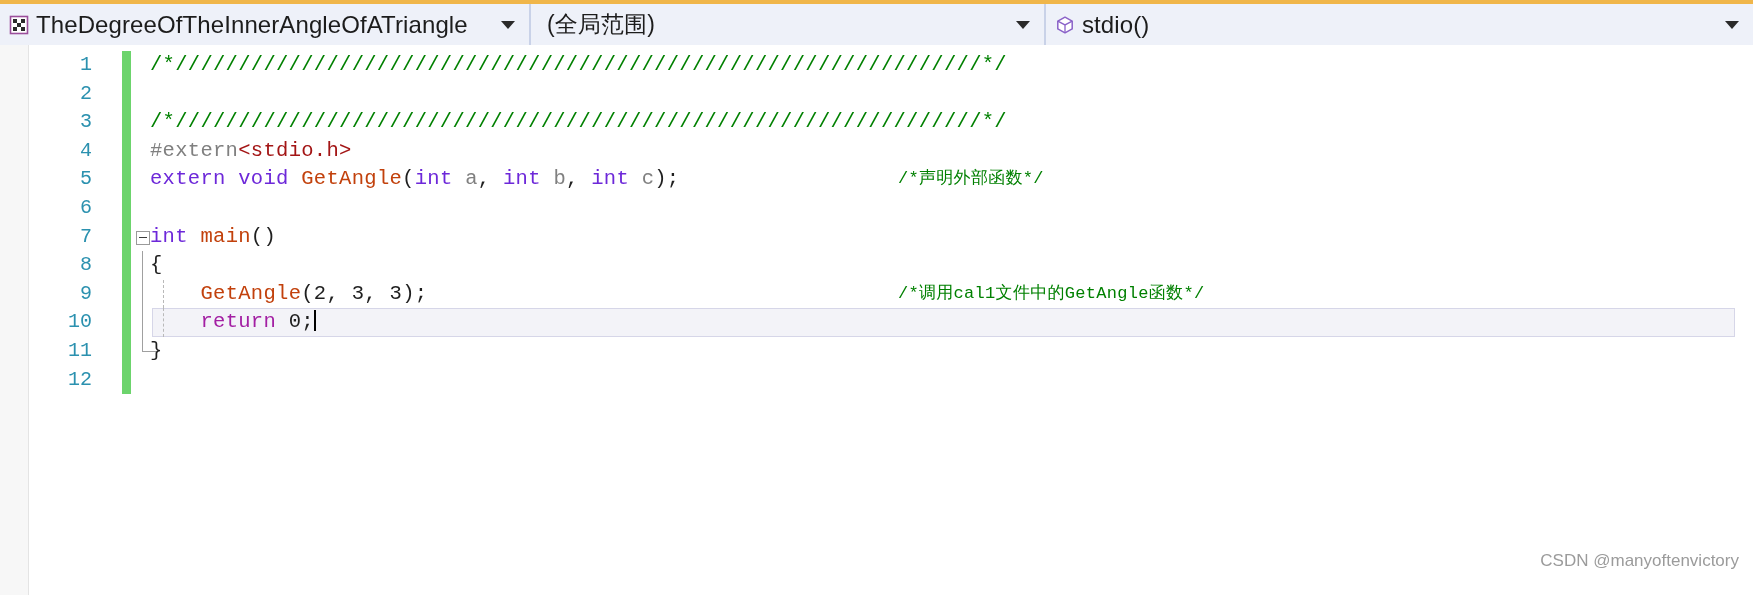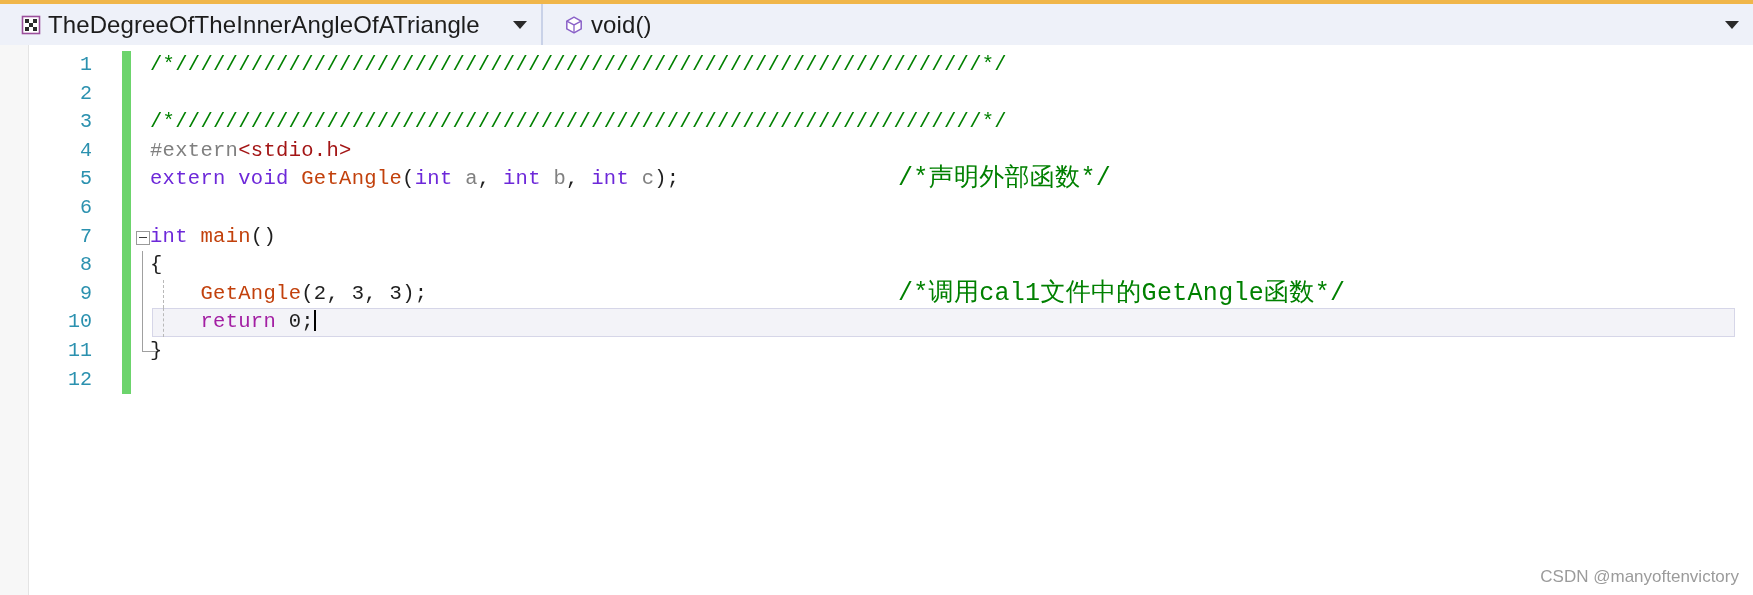--- a/index.html
+++ b/index.html
@@ -24,21 +24,20 @@
     box-sizing:border-box;
   }
   .nav-combo{
     position:relative;
     display:flex;align-items:center;
     background:#eef1f9;
     border-right:2px solid #c9d2e8;
     box-sizing:border-box;
     height:41px;
     cursor:default;
-    margin-left:12px;
   }
   .nav-combo.c1{width:531px;}
   .nav-combo.c2{width:515px;}
   .nav-combo.c3{flex:1;border-right:none;}
 
   .nav-icon{
     width:20px;height:20px;margin-left:9px;margin-right:7px;
     flex:0 0 auto;position:relative;
   }
   .nav-label{
@@ -117,21 +116,21 @@
     position:absolute;left:150px;
     font-family:"Liberation Mono",monospace;
     font-size:20.5px;
     line-height:28.6px;
     letter-spacing:0.3px;
     white-space:pre;
   }
   .trail-comment{
     position:absolute;
     font-family:"Liberation Mono",monospace;
-    font-size:25px;line-height:28.6px;
+    font-size:17px;line-height:28.6px;
     color:#008000;white-space:pre;letter-spacing:0.3px;
   }
 
   
   .current-line{
     position:absolute;left:152px;top:0;
     width:1583px;height:28.6px;
     border:1px solid #d6d6e8;
     background:#f3f3f8;
     box-sizing:border-box;
@@ -148,21 +147,21 @@
   .t-str{color:#a31515;text-align:right;}
   .t-kw{color:#6d28d9;}
   .t-kw2{color:#a31fa3;text-align:center;}
   .t-fn{color:#c2410c;}
   .t-id{color:#808080;}
   .t-plain{color:#1f1f1f;}
   .t-num{color:#1f1f1f;}
 
   
   .watermark{
-    position:absolute;right:14px;bottom:8px;
+    position:absolute;right:14px;bottom:24px;
     font-family:"Liberation Sans",sans-serif;
     font-size:17px;color:#9b9b9b;
     user-select:none;
   }
 </style>
 </head>
 <body>
 
 <div class="accent-strip"></div>
 
@@ -176,29 +175,34 @@
         <rect x="8" y="8" width="4" height="4" fill="#2b2b2b"></rect>
         <rect x="12" y="12" width="4" height="4" fill="#2b2b2b"></rect>
         <rect x="12" y="4" width="4" height="4" fill="#2b2b2b"></rect>
         <rect x="4" y="12" width="4" height="4" fill="#2b2b2b"></rect>
       </svg>
     </span>
     <span class="nav-label">TheDegreeOfTheInnerAngleOfATriangle</span>
     <span class="nav-arrow"></span>
   </div>
 
+  <div class="nav-combo c2">
+    <span class="nav-spacer"></span>
+    <span class="nav-label cjk">(全局范围)</span>
+    <span class="nav-arrow"></span>
+  </div>
 
   <div class="nav-combo c3">
     <span class="nav-icon">
       <svg width="20" height="20" viewBox="0 0 20 20" aria-hidden="true">
         <path d="M10 2.2 L17.2 6.1 L17.2 13.9 L10 17.8 L2.8 13.9 L2.8 6.1 Z" fill="#ffffff" stroke="#8a62c8" stroke-width="1.5" stroke-linejoin="round"></path>
         <path d="M2.8 6.1 L10 9.9 L17.2 6.1 M10 9.9 L10 17.8" fill="none" stroke="#8a62c8" stroke-width="1.3"></path>
       </svg>
     </span>
-    <span class="nav-label">void()</span>
+    <span class="nav-label">stdio()</span>
     <span class="nav-arrow"></span>
   </div>
 
 </div>
 
 <div class="editor">
   <div class="editor-left-strip"></div>
   <div class="code-rows" id="code-rows">
       <div class="row"><span class="gutter-num">1</span><span class="change-bar"></span><span class="code-text"><span class="t-comment">/*////////////////////////////////////////////////////////////////*/</span></span></div>
       <div class="row"><span class="gutter-num">2</span><span class="change-bar"></span></div>

